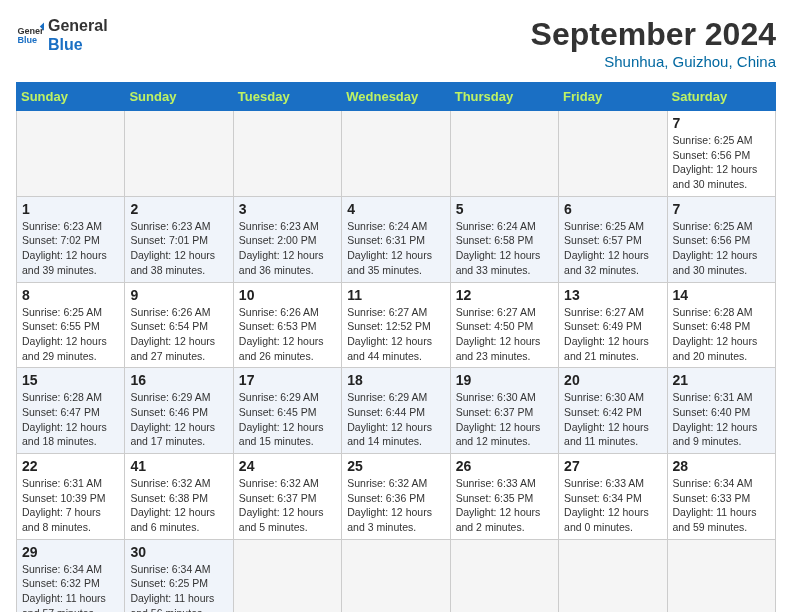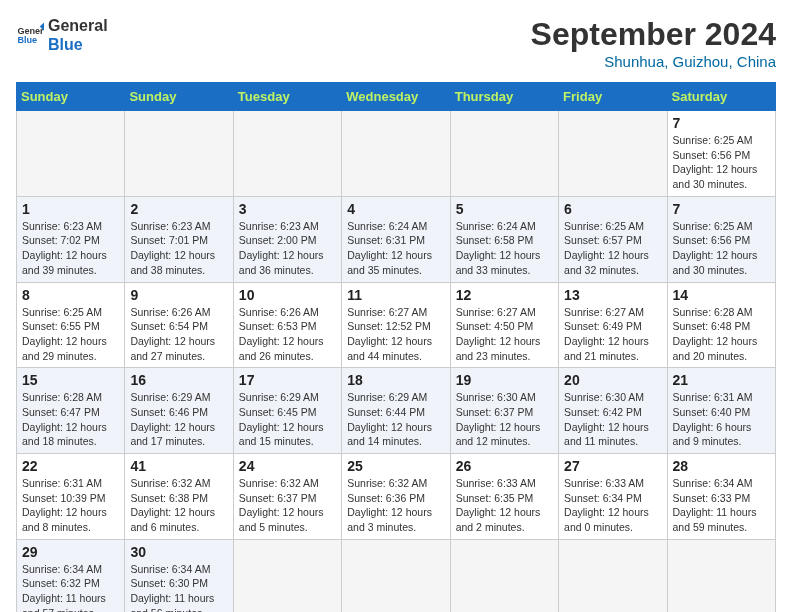--- a/index.html
+++ b/index.html
@@ -248,29 +248,29 @@
         <td>
         <span class="day-num">20</span>
         <span class="day-detail">Sunrise: 6:30 AM</span><br>
         <span class="day-detail">Sunset: 6:42 PM</span><br>
         <span class="day-detail">Daylight: 12 hours and 11 minutes.</span>
       </td>
         <td>
         <span class="day-num">21</span>
         <span class="day-detail">Sunrise: 6:31 AM</span><br>
         <span class="day-detail">Sunset: 6:40 PM</span><br>
-        <span class="day-detail">Daylight: 6 hours and 9 minutes.</span>
+        <span class="day-detail">Daylight: 12 hours and 9 minutes.</span>
       </td>
       </tr>
       <tr>
         <td>
         <span class="day-num">22</span>
         <span class="day-detail">Sunrise: 6:31 AM</span><br>
         <span class="day-detail">Sunset: 10:39 PM</span><br>
-        <span class="day-detail">Daylight: 12 hours and 8 minutes.</span>
+        <span class="day-detail">Daylight: 7 hours and 8 minutes.</span>
       </td>
         <td>
         <span class="day-num">41</span>
         <span class="day-detail">Sunrise: 6:32 AM</span><br>
         <span class="day-detail">Sunset: 6:38 PM</span><br>
         <span class="day-detail">Daylight: 12 hours and 6 minutes.</span>
       </td>
         <td>
         <span class="day-num">24</span>
         <span class="day-detail">Sunrise: 6:32 AM</span><br>
@@ -305,21 +305,21 @@
       <tr>
         <td>
         <span class="day-num">29</span>
         <span class="day-detail">Sunrise: 6:34 AM</span><br>
         <span class="day-detail">Sunset: 6:32 PM</span><br>
         <span class="day-detail">Daylight: 11 hours and 57 minutes.</span>
       </td>
         <td>
         <span class="day-num">30</span>
         <span class="day-detail">Sunrise: 6:34 AM</span><br>
-        <span class="day-detail">Sunset: 6:30 PM</span><br>
+        <span class="day-detail">Sunset: 6:25 PM</span><br>
         <span class="day-detail">Daylight: 11 hours and 56 minutes.</span>
       </td>
         <td class="empty"></td>
         <td class="empty"></td>
         <td class="empty"></td>
         <td class="empty"></td>
         <td class="empty"></td>
       </tr>
     </tbody>
 </table>

